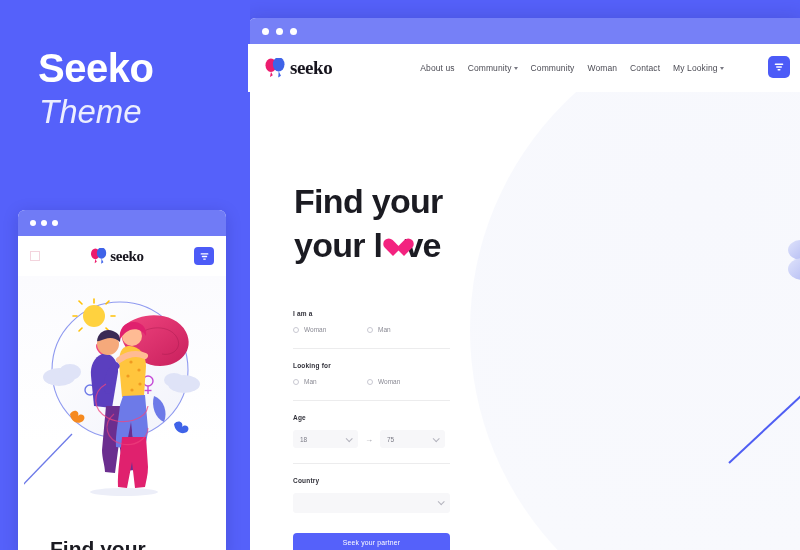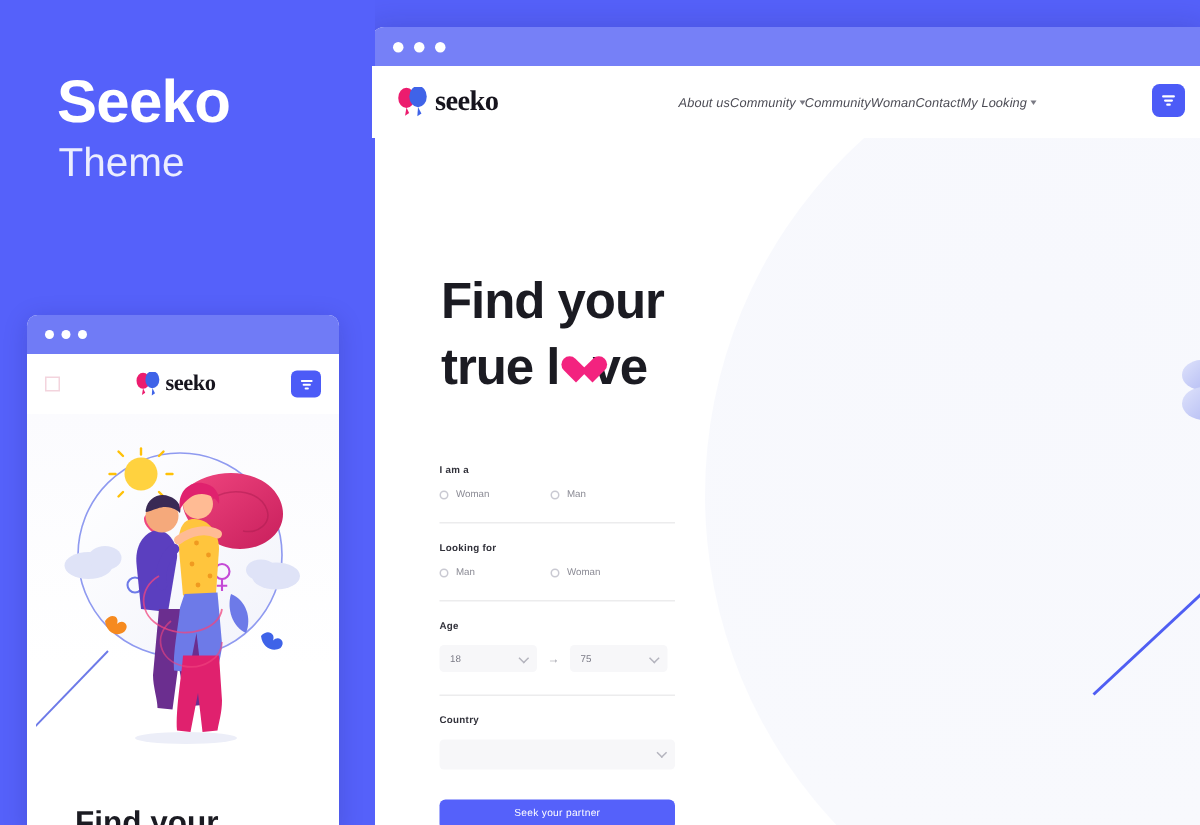--- a/index.html
+++ b/index.html
@@ -17,22 +17,23 @@
     background: #5561fa;
     z-index: 2;
   }
   .promo-title {
     position: absolute; left: 38px; top: 48px;
     font-size: 40px; font-weight: 700; color: #ffffff;
     letter-spacing: -0.5px; line-height: 1;
   }
   .promo-sub {
     position: absolute; left: 39px; top: 95px;
-    font-size: 27px; font-weight: 300; color: #eceefe;
+    font-size: 33px; font-weight: 300; color: #eceefe;
     line-height: 1;
+    font-style: italic;
   }
   .promo-by {
     position: absolute; left: 39px; top: 138px;
     font-size: 15px; font-weight: 400; color: #cdd2fb;
     line-height: 1;
   }
 
   
   .mobile-card {
     position: absolute; left: 18px; top: 210px;
@@ -98,23 +99,22 @@
     height: 48px; background: #ffffff;
     display: flex; align-items: center; position: relative;
     padding: 0 16px 0 16px; z-index: 5;
   }
   .brand { display: flex; align-items: center; gap: 3px; }
   .brand-word {
     font-family: "Liberation Serif", serif;
     font-size: 19px; font-weight: 700; color: #16141d; letter-spacing: -0.4px;
   }
   .menu {
-    display: flex; align-items: center; 
-    margin-left: 120px;
-    font-style: italic;
+    display: flex; align-items: center; gap: 13px;
+    margin-left: 88px;
   }
   .menu-item {
     font-size: 8.5px; color: #4c4c55; letter-spacing: .1px;
     display: flex; align-items: center; gap: 2px; white-space: nowrap;
     cursor: pointer;
   }
   .caret {
     width: 0; height: 0;
     border-left: 2.5px solid transparent;
     border-right: 2.5px solid transparent;
@@ -404,21 +404,21 @@
   <div class="stage">
     <div class="big-circle"></div>
     <div class="cloud">
       <i class="c1"></i>
         <i class="c2"></i>
     </div>
     <div class="diag-line"></div>
 
     <h1 class="hero-title">
       <span>Find your</span><br>
-      <span>true l</span><i class="heart"></i><span>ve</span>
+      <span>your l</span><i class="heart"></i><span>ve</span>
     </h1>
 
     <form class="form">
 
       <div class="field">
         <div class="field-label">I am a</div>
         <div class="radio-row">
           <label class="radio-opt">
             <span class="radio-dot"></span>
             <span class="radio-text">Woman</span>

